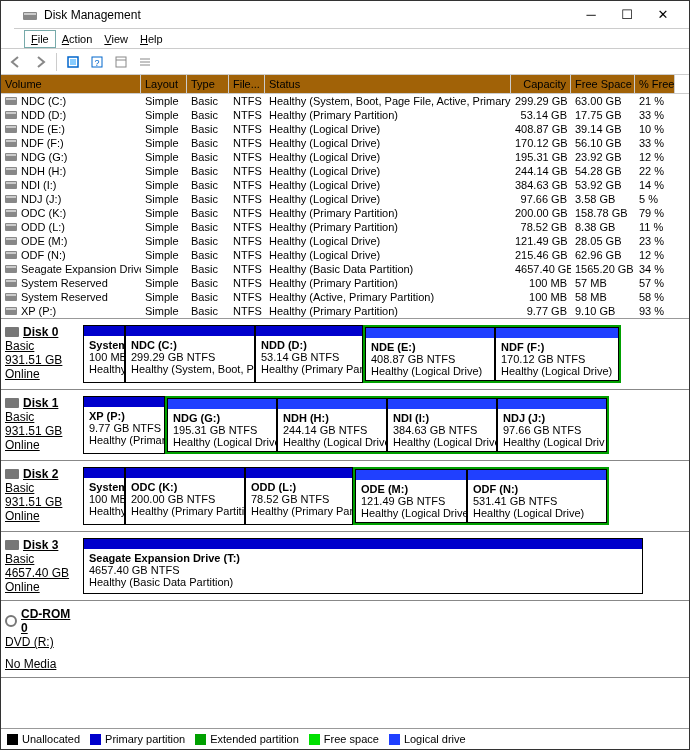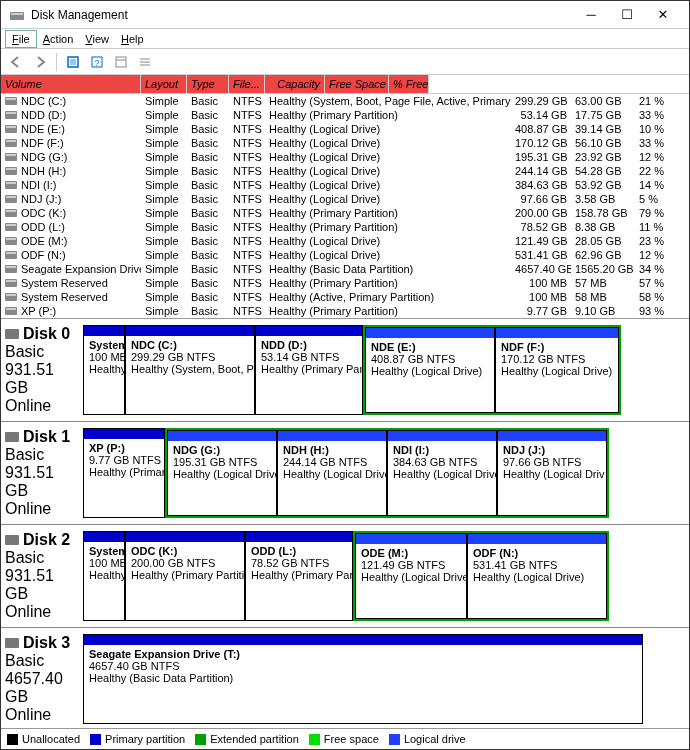--- a/index.html
+++ b/index.html
@@ -1,45 +1,45 @@
 <!DOCTYPE html>
 <html><head>
 <meta charset="utf-8">
 <style>
 * { box-sizing: border-box; margin: 0; padding: 0; }
 body { font-family: "Segoe UI", Tahoma, sans-serif; font-size: 11px; background: #fff; width: 690px; height: 750px; overflow: hidden; display: flex; flex-direction: column; border: 1px solid #333; }
-.title-bar { display: flex; align-items: center; height: 28px; padding: 0 8px; border-bottom: 1px solid #ccc; }
+.title-bar { display: flex; align-items: center; height: 28px; padding: 0 8px; border-bottom: 1px solid #ccc; margin-left: 13px; }
 .title-icon { width: 16px; height: 16px; display: inline-flex; align-items: center; justify-content: center; margin-right: 6px; }
 .title-text { flex: 1; font-size: 12px; }
 .win-controls { display: flex; gap: 0; }
 .win-btn { width: 36px; height: 28px; display: flex; align-items: center; justify-content: center; font-size: 13px; font-family: sans-serif; }
 .menu-bar { display: flex; align-items: center; height: 20px; padding: 0 4px; border-bottom: 1px solid #ccc; }
 .menu-item { padding: 2px 6px; text-decoration: underline; text-decoration-color: transparent; }
 .menu-item .u { text-decoration: underline; }
 .toolbar { display: flex; align-items: center; height: 26px; padding: 2px 4px; border-bottom: 1px solid #ccc; gap: 2px; }
 .tool-btn { width: 22px; height: 22px; display: flex; align-items: center; justify-content: center; border: 1px solid transparent; }
 .tool-sep { width: 1px; height: 18px; background: #ccc; margin: 0 3px; }
 .vol-table { border-bottom: 1px solid #999; overflow: auto; }
 .vol-header { display: flex; background: #fff; border-bottom: 1px solid #ccc; position: sticky; top: 0; }
-.vol-header div { padding: 3px 4px; border-right: 1px solid #ccc; background: #ef4444; white-space: nowrap; overflow: hidden; font-style: italic; }
+.vol-header div { padding: 3px 4px; border-right: 1px solid #ccc; background: #a16207; white-space: nowrap; overflow: hidden; }
 .vol-row { display: flex; align-items: center; }
 .vol-row div { padding: 1px 4px; white-space: nowrap; overflow: hidden; }
 .c-vol { width: 140px; display: flex; align-items: center; gap: 4px; }
 .c-layout { width: 46px; }
 .c-type { width: 42px; }
 .c-fs { width: 36px; }
 .c-status { width: 246px; }
 .c-cap { width: 60px; text-align: right; }
 .c-free { width: 64px; text-align: left; }
 .c-pct { width: 40px; text-align: left; }
 .drive-icon { width: 12px; height: 8px; background: #888; border-radius: 1px; position: relative; flex-shrink: 0; }
 .drive-icon::before { content: ""; position: absolute; top: 1px; left: 1px; right: 1px; height: 2px; background: #ccc; }
 .graphical { flex: 1; overflow: auto; }
 .disk-row { display: flex; border-bottom: 1px solid #888; }
-.disk-info { width: 82px; padding: 6px 4px; font-size: 16px; }
+.disk-info { width: 82px; padding: 6px 4px; font-size: 12px; text-decoration: underline; }
 .disk-name { font-weight: bold; display: flex; align-items: center; gap: 4px; }
 .disk-icon { width: 14px; height: 10px; background: #777; border-radius: 1px; flex-shrink: 0; }
 .cd-icon { width: 12px; height: 12px; border: 2px solid #777; border-radius: 50%; flex-shrink: 0; }
 .parts { flex: 1; display: flex; padding: 6px 4px 6px 0; gap: 0; }
 .part { border: 1px solid #000; display: flex; flex-direction: column; font-size: 11px; overflow: hidden; }
 .part-hdr { height: 10px; }
 .part-body { padding: 3px 5px; flex: 1; overflow: hidden; }
 .part-title { font-weight: bold; white-space: nowrap; }
 .part-line { white-space: nowrap; }
 .ext-border { border: 2px solid #00a000; display: flex; }
@@ -59,21 +59,21 @@
   </span>
   <span class="title-text">Disk Management</span>
   <div class="win-controls">
     <div class="win-btn">─</div>
     <div class="win-btn">☐</div>
     <div class="win-btn">✕</div>
   </div>
 </div>
 
 <div class="menu-bar">
-  <div class="menu-item" style="border:1px solid #7aa;"><span class="u">F</span>ile</div>
+  <div class="menu-item" style="border:1px solid #7aa;margin-left:19px;"><span class="u">F</span>ile</div>
   <div class="menu-item"><span class="u">A</span>ction</div>
   <div class="menu-item"><span class="u">V</span>iew</div>
   <div class="menu-item"><span class="u">H</span>elp</div>
 </div>
 
 <div class="toolbar">
   <div class="tool-btn">
       <svg width="14" height="14">
         <path d="M9 2 L3 7 L9 12" fill="none" stroke="#888" stroke-width="2"></path>
       </svg>
@@ -110,20 +110,21 @@
       </svg>
     </div>
 </div>
 
 <div class="vol-table">
   <div class="vol-header">
     <div class="c-vol">Volume</div>
     <div class="c-layout">Layout</div>
     <div class="c-type">Type</div>
     <div class="c-fs">File...</div>
+    <div class="c-status">Status</div>
     <div class="c-cap">Capacity</div>
     <div class="c-free">Free Space</div>
     <div class="c-pct">% Free</div>
   </div>
   <div id="vol-body">
       <div class="vol-row">
         <div class="c-vol">
           <span class="drive-icon"></span>
           <span>NDC (C:)</span>
         </div>
@@ -267,21 +268,21 @@
       </div>
       <div class="vol-row">
         <div class="c-vol">
           <span class="drive-icon"></span>
           <span>ODF (N:)</span>
         </div>
   <div class="c-layout">Simple</div>
   <div class="c-type">Basic</div>
   <div class="c-fs">NTFS</div>
   <div class="c-status">Healthy (Logical Drive)</div>
-  <div class="c-cap">531.41 GB</div>
+  <div class="c-cap">215.46 GB</div>
   <div class="c-free">62.96 GB</div>
   <div class="c-pct">12 %</div>
       </div>
       <div class="vol-row">
         <div class="c-vol">
           <span class="drive-icon"></span>
           <span>Seagate Expansion Drive (T:)</span>
         </div>
   <div class="c-layout">Simple</div>
   <div class="c-type">Basic</div>

